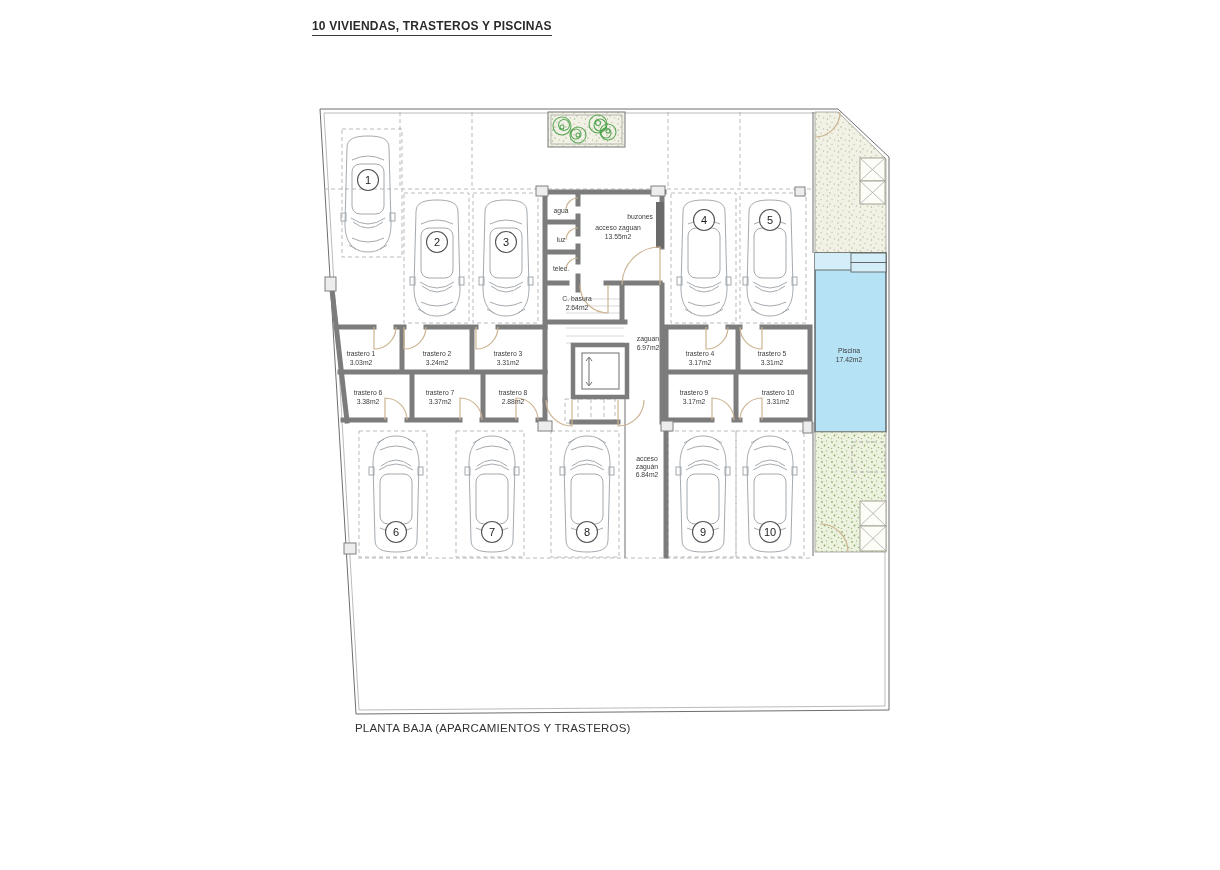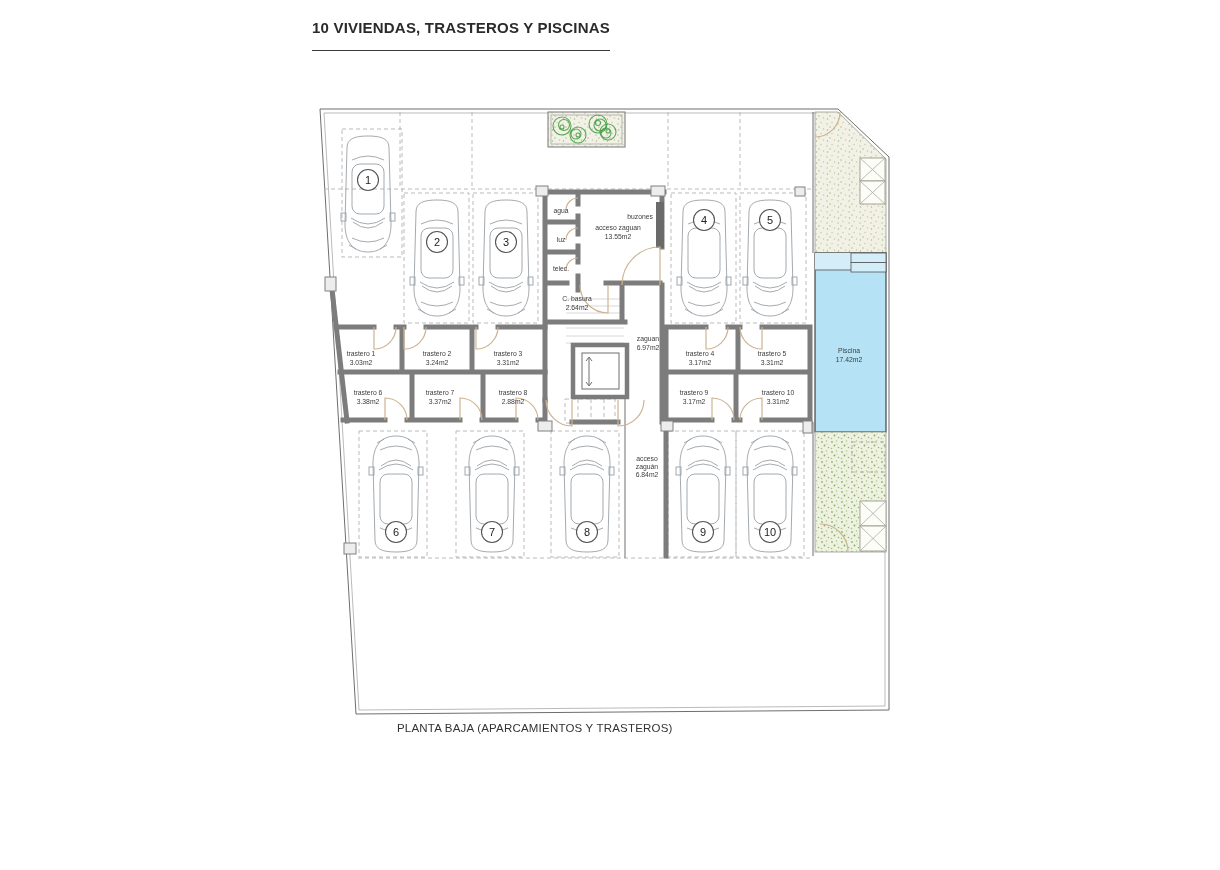--- a/index.html
+++ b/index.html
@@ -1,20 +1,20 @@
 <!DOCTYPE html>
 <html><head>
 <meta charset="utf-8">
 <style>
   html,body{margin:0;padding:0;background:#ffffff;}
   .page{position:relative;width:1220px;height:870px;background:#fff;overflow:hidden;
         font-family:"Liberation Sans",sans-serif;}
-  .title{position:absolute;left:312px;top:19px;font-size:15px;font-weight:bold;
-         color:#2b2b2b;border-bottom:1.6px solid #3a3a3a;padding-bottom:14px;letter-spacing:.2px;}
-  .caption{position:absolute;left:355px;top:722px;font-size:11.5px;color:#333;letter-spacing:.2px;margin-left:42px;}
+  .title{position:absolute;left:312px;top:19px;font-size:12px;font-weight:bold;
+         color:#2b2b2b;border-bottom:1.6px solid #3a3a3a;padding-bottom:2px;letter-spacing:.2px;}
+  .caption{position:absolute;left:355px;top:722px;font-size:11.5px;color:#333;letter-spacing:.2px;}
   svg{position:absolute;left:0;top:0;}
   svg text{font-family:"Liberation Sans",sans-serif;fill:#3c3c3c;}
   .lbl{font-size:6.8px;}
   .num{font-size:11px;fill:#222;}
   .wall{stroke:#7c7c7c;stroke-width:5;fill:none;stroke-linecap:square;}
   .thin{stroke:#6e6e6e;stroke-width:1;fill:none;}
   .lite{stroke:#a9a9a9;stroke-width:.8;fill:none;}
   .dash{stroke:#b3b3b3;stroke-width:.9;fill:none;stroke-dasharray:4 3;}
   .door{stroke:#cdb492;stroke-width:1.2;fill:none;}
   .carline{stroke:#9aa0a6;stroke-width:.9;fill:none;}

